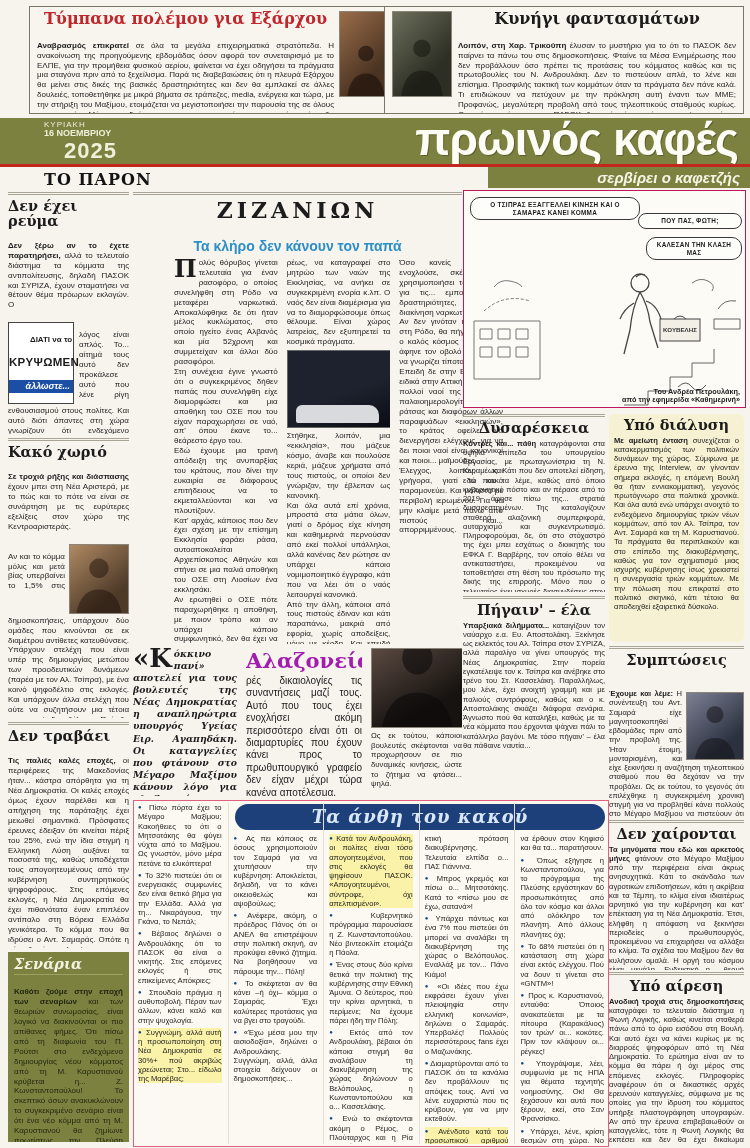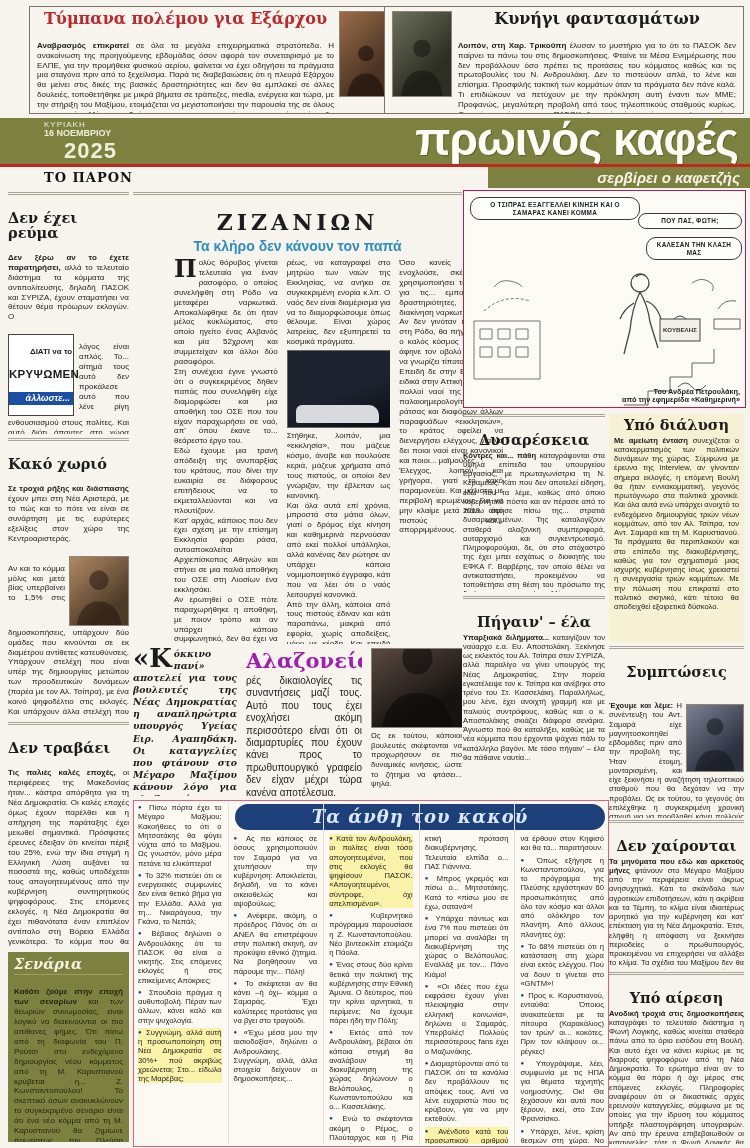--- a/index.html
+++ b/index.html
@@ -18,25 +18,25 @@
   .ph-left{float:left;width:58px;height:84px;margin:0 6px 2px 0;background:linear-gradient(135deg,#6d705c,#2d2e24 70%);}
   
   .masthead{left:0;top:118px;width:750px;height:46px;background:#7d8140;}
   .dateblock{position:absolute;left:44px;top:3px;color:#eef0da;line-height:1.05;}
   .dateblock .d1{font-size:8px;letter-spacing:1px;}
   .dateblock .d2{font-size:9px;font-weight:bold;}
   .dateblock .d3{font-size:22px;font-weight:bold;letter-spacing:1px;margin-left:20px;}
   .mast-title{position:absolute;right:12px;top:-6px;color:#fdfdf6;font-size:46px;font-weight:bold;letter-spacing:-1px;text-shadow:1px 1px 0 #5c5f2c;}
   .red-rule{left:0;top:164px;width:750px;height:3px;background:#c3261c;}
   .mast-sub{left:0;top:167px;width:750px;height:21px;}
-  .paper-name{position:absolute;left:44px;top:3px;font-family:"DejaVu Serif",serif;font-weight:bold;font-size:13px;letter-spacing:1px;color:#141414;}
+  .paper-name{position:absolute;left:44px;top:3px;font-family:"DejaVu Serif",serif;font-weight:bold;font-size:16px;letter-spacing:1px;color:#141414;}
   .server{position:absolute;right:0;top:0;width:262px;height:21px;background:#7d8140;color:#f6f5e6;font-style:italic;font-weight:bold;font-size:15px;text-align:right;padding:2px 10px 0 0;box-sizing:border-box;}
   
   .sec h2{margin:0 0 3px;font-family:"DejaVu Serif",serif;font-size:14.5px;line-height:1;}
-  .rule{border-top:3px double #a9a496;padding-top:16px;}
+  .rule{border-top:3px double #a9a496;padding-top:4px;}
   .body{font-size:8px;line-height:1.24;text-align:justify;white-space:pre-line;}
   .sm .body{font-size:7.6px;line-height:1.22;}
   .clip{overflow:hidden;box-sizing:border-box;}
   
   .leftcol{width:121px;}
   .krybox{float:left;width:64px;margin:2px 5px 2px 0;border:1px solid #444;background:#fff;text-align:center;}
   .krybox .k1{font-size:8px;font-weight:bold;padding-top:2px;}
   .krybox .k2{font-size:11.5px;font-weight:bold;letter-spacing:.3px;}
   .krybox .k3{background:#1b4fa5;color:#fff;font-style:italic;font-weight:bold;font-size:9px;text-align:right;padding:1px 3px;margin-top:1px;}
   .ph-village{float:right;width:58px;height:68px;margin:2px 0 2px 4px;background:linear-gradient(140deg,#b08a64,#4d3a28 75%);}
@@ -233,21 +233,21 @@
   <div class="abs sec rule sm clip" style="left:463px;top:414px;width:142px;height:178px;">
     <h2 class="center">Δυσαρέσκεια</h2>
     <div class="body"><span class="lead">Κόντρες και... πάθη</span><span>καταγράφονται στα υψηλά επίπεδα του υπουργείου Εργασίας, με πρωταγωνίστρια τη Ν. Κεραμέως. Κάτι που δεν αποτελεί είδηση, εδώ που τα λέμε, καθώς από όποιο κυβερνητικό πόστο και αν πέρασε από το 2019 άφησε πίσω της... στρατιά δυσαρεστημένων. Της καταλογίζουν σταθερά αλαζονική συμπεριφορά, αυταρχισμό και συγκεντρωτισμό. Πληροφορούμαι, δε, ότι στο στόχαστρό της έχει μπει εσχάτως ο διοικητής του ΕΦΚΑ Γ. Βαρβέρης, τον οποίο θέλει να αντικαταστήσει, προκειμένου να τοποθετήσει στη θέση του πρόσωπο της δικής της επιρροής. Μόνο που ο τελευταίος έχει ισχυρές διασυνδέσεις στην κυβέρνηση, οπότε θα δυσκολευτεί να τον απομακρύνει.</span></div>
   </div>
 
   <div class="abs sec rule sm clip" style="left:463px;top:596px;width:142px;height:200px;">
     <h2 class="center">Πήγαιν' – έλα</h2>
     <div class="body"><span class="lead">Υπαρξιακά διλήμματα...</span><span>καταιγίζουν τον ναύαρχο ε.α. Ευ. Αποστολάκη. Ξεκίνησε ως εκλεκτός του Αλ. Τσίπρα στον ΣΥΡΙΖΑ, αλλά παραλίγο να γίνει υπουργός της Νέας Δημοκρατίας. Στην πορεία εγκατέλειψε τον κ. Τσίπρα και ανέβηκε στο τρένο του Στ. Κασσελάκη. Παραλλήλως, μου λένε, έχει ανοιχτή γραμμή και με παλιούς συντρόφους, καθώς και ο κ. Αποστολάκης σκιάζει διάφορα σενάρια. Άγνωστο πού θα καταλήξει, καθώς με τα νέα κόμματα που έρχονται ψάχνει πάλι το κατάλληλο βαγόνι. Με τόσο πήγαιν' – έλα θα πάθαινε ναυτία...</span></div>
   </div>
 
-  <div class="abs sec sm cream clip" style="left:609px;top:414px;width:135px;height:228px;">
+  <div class="abs sec sm cream clip" style="left:609px;top:414px;width:135px;height:228px;border-radius:6px;">
     <h2 class="center">Υπό διάλυση</h2>
     <div class="body"><span class="lead">Με αμείωτη ένταση</span><span>συνεχίζεται ο κατακερματισμός των πολιτικών δυνάμεων της χώρας. Σύμφωνα με έρευνα της Interview, αν γίνονταν σήμερα εκλογές, η επόμενη Βουλή θα ήταν εννιακομματική, γεγονός πρωτόγνωρο στα πολιτικά χρονικά. Και όλα αυτά ενώ υπάρχει ανοιχτό το ενδεχόμενο δημιουργίας τριών νέων κομμάτων, από τον Αλ. Τσίπρα, τον Αντ. Σαμαρά και τη Μ. Καρυστιανού. Τα πράγματα θα περιπλακούν και στο επίπεδο της διακυβέρνησης, καθώς για τον σχηματισμό μιας ισχυρής κυβέρνησης ίσως χρειαστεί η συνεργασία τριών κομμάτων. Με την πόλωση που επικρατεί στο πολιτικό σκηνικό, κάτι τέτοιο θα αποδειχθεί εξαιρετικά δύσκολο.</span></div>
   </div>
 
   <div class="abs sec rule sm clip" style="left:609px;top:646px;width:135px;height:172px;">
     <h2 class="center">Συμπτώσεις</h2>
     <div class="body">
       <span class="photo ph-samaras">
         <svg viewBox="0 0 60 70">
             <path d="M30 12a9 9 0 1 1-.1 0M8 72q3-26 22-26t22 26z" fill="rgba(15,15,20,.5)"></path>

